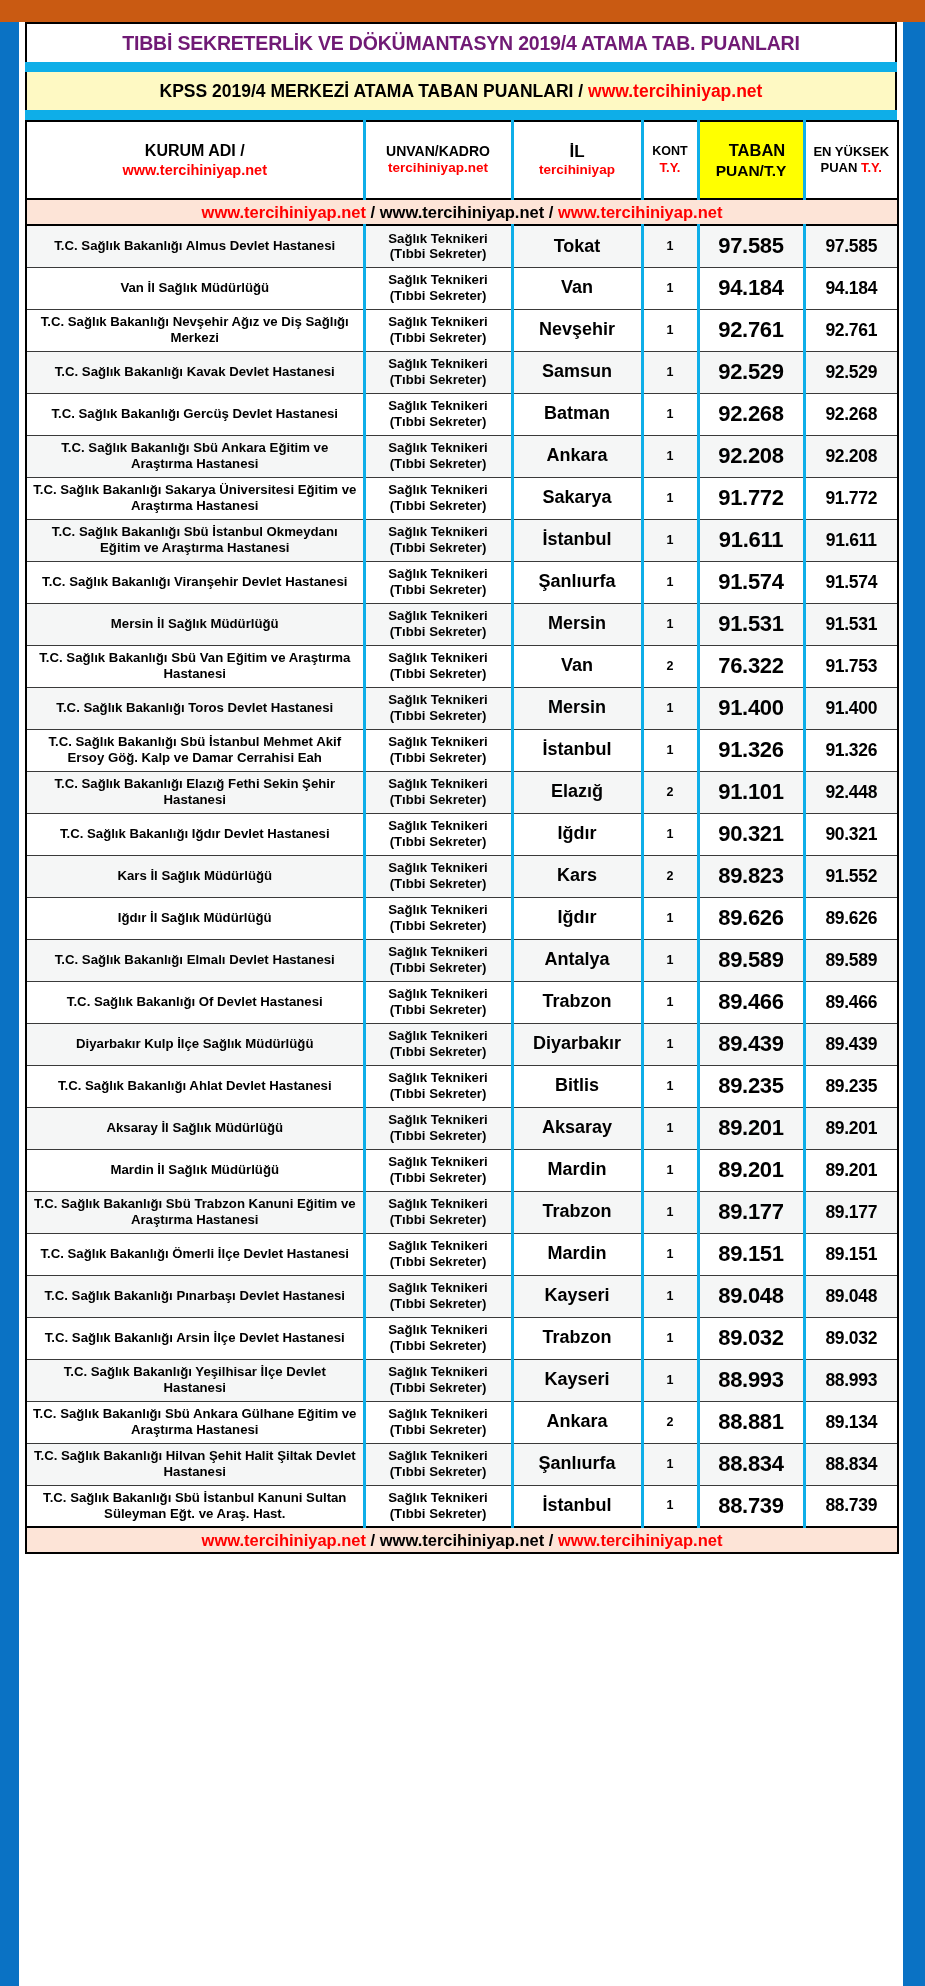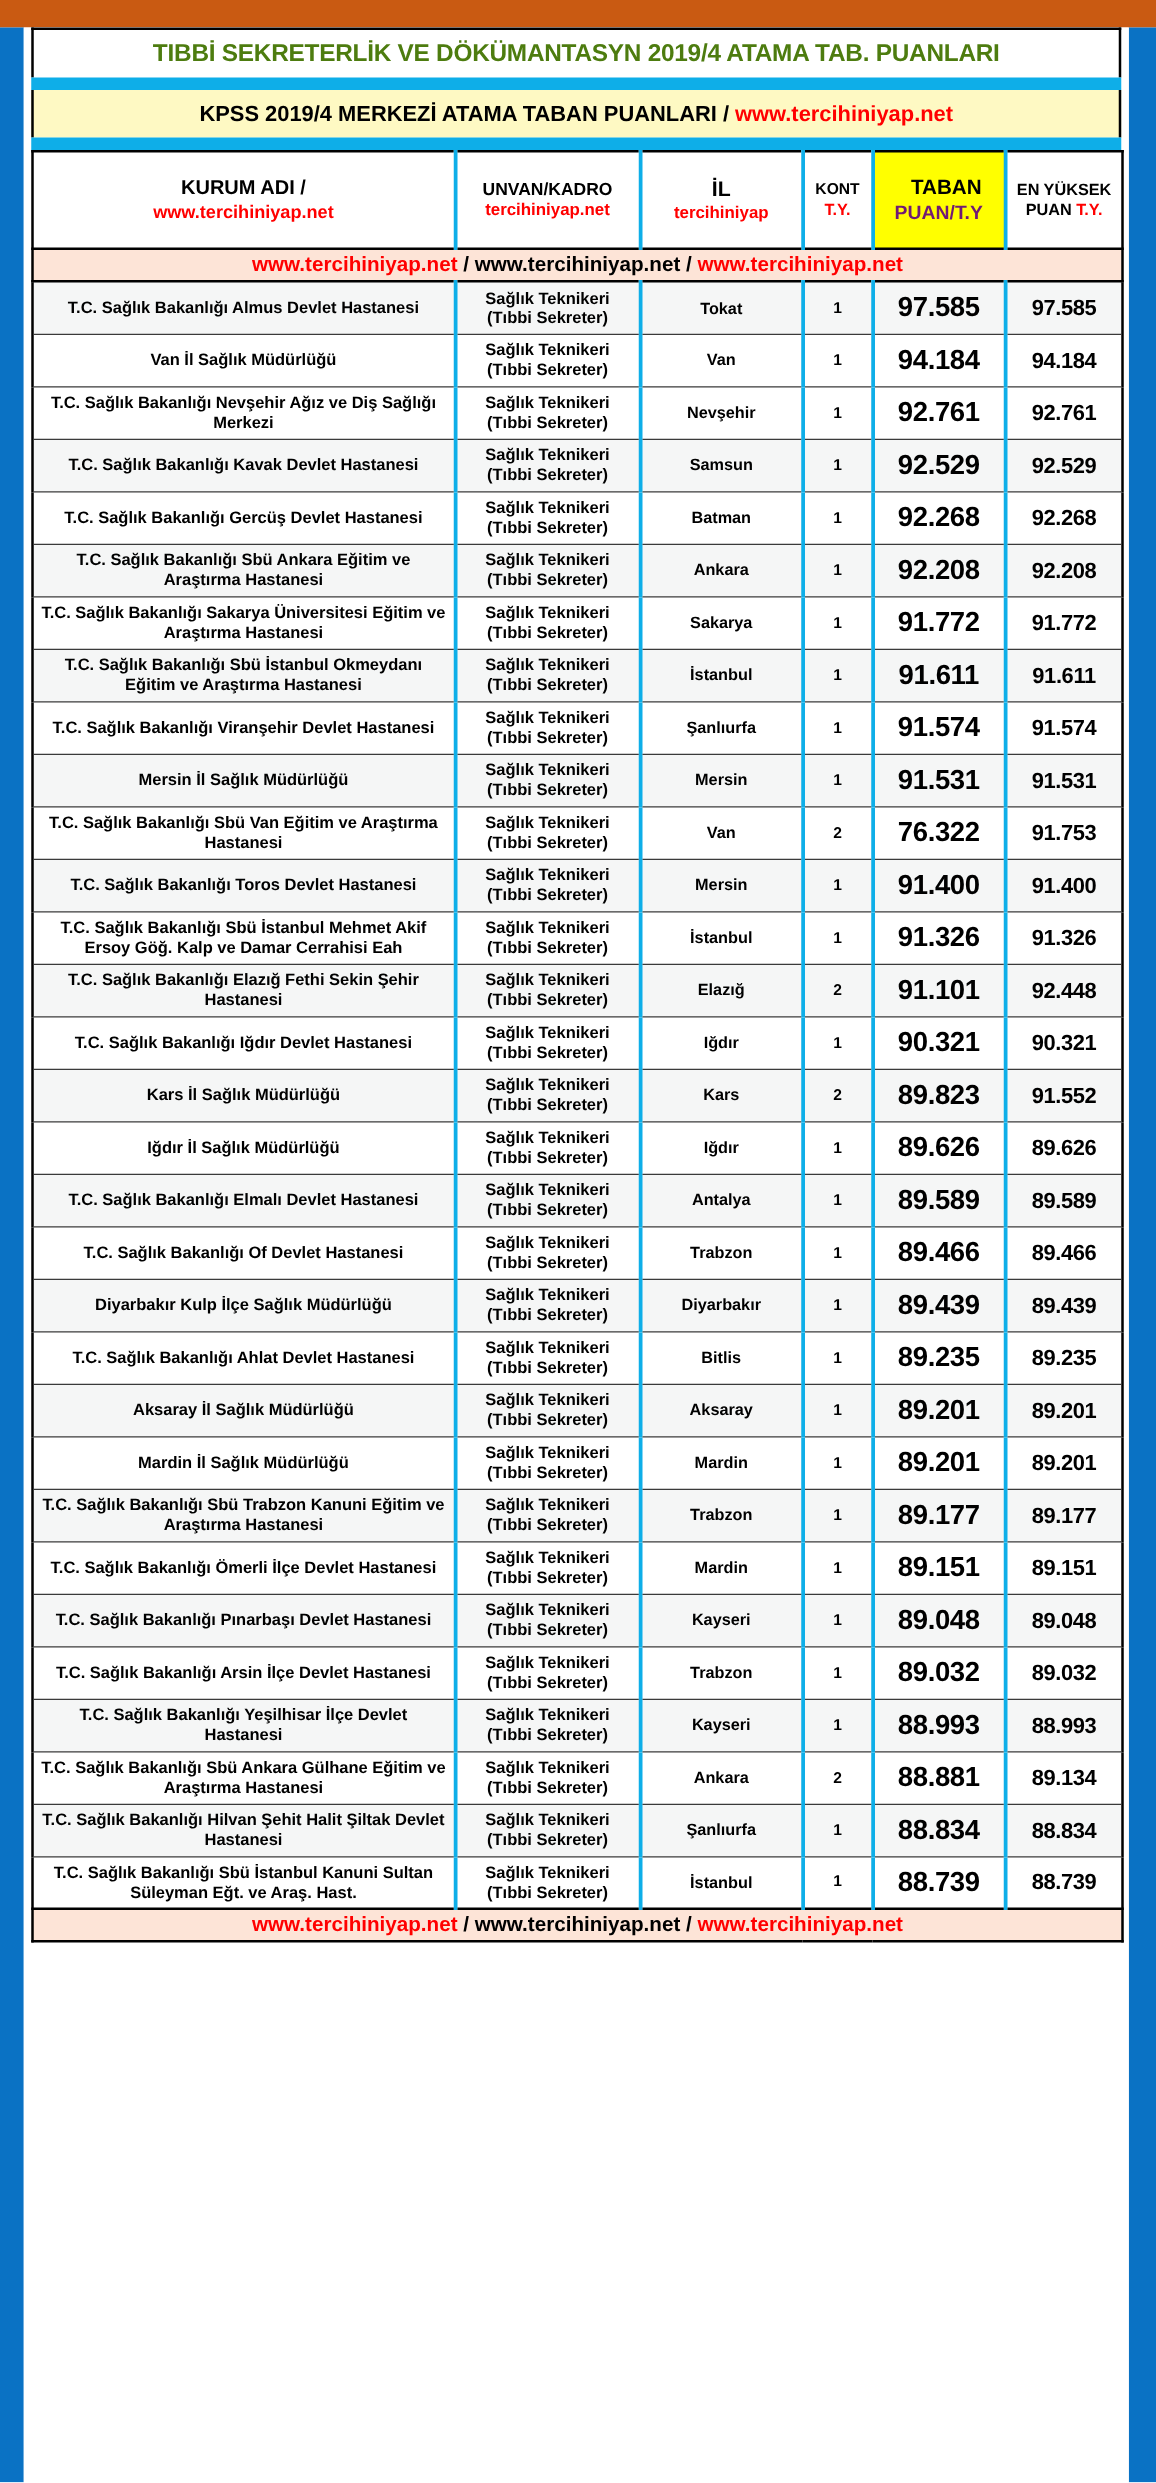--- a/index.html
+++ b/index.html
@@ -56,21 +56,21 @@
     justify-content: center;
     border-left: 2px solid #000;
     border-right: 2px solid #000;
     border-top: 2px solid #000;
     background: #ffffff;
     margin: 0 6px;
   }
   .title-bar .txt {
     font-size: 19.5px;
     font-weight: bold;
-    color: #4d7c0f;
+    color: #701a75;
     letter-spacing: -0.2px;
     white-space: nowrap;
   }
   .cyan-sep {
     height: 10px;
     background: #0eaee8;
     margin: 0 6px;
   }
   .subtitle-bar {
     height: 38px;
@@ -133,21 +133,21 @@
   tr.head th.il .l1 { font-size: 17px; }
   tr.head th.il .l2 { font-size: 13.5px; }
   tr.head th.kont .l1 { font-size: 12.5px; }
   tr.head th.kont .l2 { font-size: 13px; }
   tr.head th.taban {
     background: #ffff00;
     border-left: 3px solid #0eaee8;
     border-right: 3px solid #0eaee8;
   }
   tr.head th.taban .l1 { font-size: 16.5px; margin-left: 12px; }
-  tr.head th.taban .l2 { font-size: 15.5px; color: #701a75; }
+  tr.head th.taban .l2 { font-size: 15.5px; color: #000000; }
   tr.head th.yuksek .l1 { font-size: 13px; }
   tr.head th.yuksek .l2 { font-size: 13px; color: #000; }
   tr.head th.yuksek .l2 .red { color: #ff0000; }
 
   
   tr.promo td {
     height: 26px;
     background: #fde4d7;
     text-align: center;
     border-left: 2px solid #000;
@@ -175,21 +175,21 @@
     border-left: 2px solid #000;
     font-size: 13.2px;
     padding: 0 4px;
   }
   tr.row td.unvan {
     border-left: 3px solid #0eaee8;
     font-size: 13.2px;
   }
   tr.row td.il {
     border-left: 3px solid #0eaee8;
-    font-size: 13px;
+    font-size: 18px;
   }
   tr.row td.kont {
     border-left: 3px solid #0eaee8;
     font-size: 12.5px;
   }
   tr.row td.taban {
     border-left: 3px solid #0eaee8;
     font-size: 22px;
     letter-spacing: -0.3px;
   }

